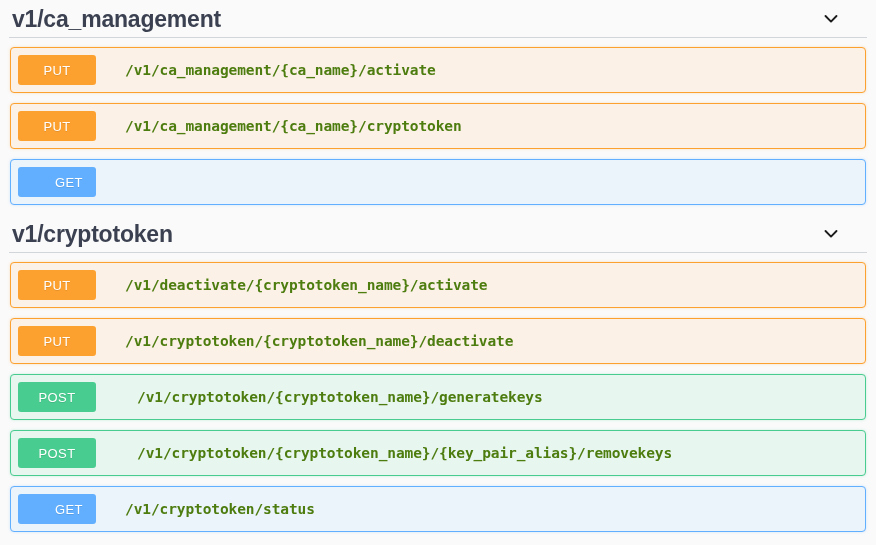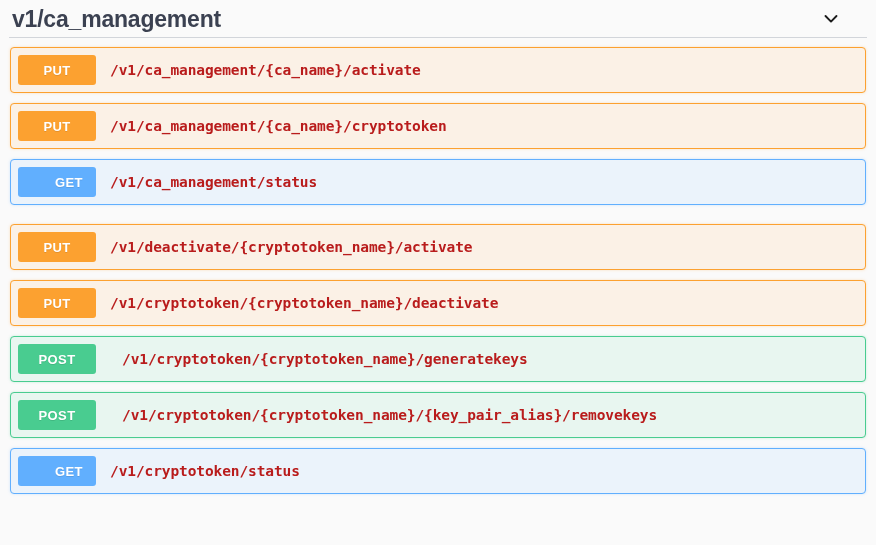--- a/index.html
+++ b/index.html
@@ -66,41 +66,41 @@
   }
 
   .op-row.is-get  { background: #ebf3fb; border-color: #61affe; box-shadow: 0 0 3px rgba(97,175,254,.28); }
   .op-row.is-put  { background: #fbf1e6; border-color: #fca130; box-shadow: 0 0 3px rgba(252,161,48,.28); }
   .op-row.is-post { background: #e8f6f0; border-color: #49cc90; box-shadow: 0 0 3px rgba(73,204,144,.28); gap: 12px; }
 
   .method-badge {
     flex: 0 0 auto;
     width: 78px;
     height: 30px;
-    margin: 0 0 0 7px;
+    margin: 0 15px 0 7px;
     border-radius: 3px;
     display: flex;
     align-items: center;
     justify-content: center;
     font-family: "Liberation Sans", sans-serif;
     font-size: 13px;
-    font-weight: bold;
+    font-weight: normal;
     color: #ffffff;
     letter-spacing: 0.4px;
     text-shadow: 0 1px 0 rgba(0,0,0,.10);
   }
   .method-badge.m-get  { background: #61affe; padding-left: 24px; }
   .method-badge.m-put  { background: #fca130; }
   .method-badge.m-post { background: #49cc90; }
 
   .op-path {
     font-family: "DejaVu Sans Mono", "Liberation Mono", monospace;
     font-size: 14.5px;
     font-weight: bold;
-    color: #b91c1c;
+    color: #4d7c0f;
     padding-left: 14px;
     white-space: nowrap;
     letter-spacing: -0.1px;
   }
 </style>
 </head>
 <body>
 
 <div class="swagger-root">
 
@@ -117,25 +117,32 @@
         <div class="op-row is-put">
           <span class="method-badge m-put">PUT</span>
           <span class="op-path">/v1/ca_management/{ca_name}/activate</span>
         </div>
         <div class="op-row is-put">
           <span class="method-badge m-put">PUT</span>
           <span class="op-path">/v1/ca_management/{ca_name}/cryptotoken</span>
         </div>
         <div class="op-row is-get">
           <span class="method-badge m-get">GET</span>
-          <span class="op-path">/v1/ca_management/status</span>
         </div>
       </div>
     </div>
     <div class="tag-section">
+      <div class="tag-header">
+        <h3 class="tag-title">v1/cryptotoken</h3>
+        <span class="chevron-wrap">
+          <svg width="20" height="20" viewBox="0 0 20 20" aria-hidden="true">
+            <path d="M4.5 7 L10 12.6 L15.5 7" fill="none" stroke="#1b1b1b" stroke-width="1.9" stroke-linecap="round" stroke-linejoin="round"></path>
+          </svg>
+        </span>
+      </div>
       <div class="ops">
         <div class="op-row is-put">
           <span class="method-badge m-put">PUT</span>
           <span class="op-path">/v1/deactivate/{cryptotoken_name}/activate</span>
         </div>
         <div class="op-row is-put">
           <span class="method-badge m-put">PUT</span>
           <span class="op-path">/v1/cryptotoken/{cryptotoken_name}/deactivate</span>
         </div>
         <div class="op-row is-post">

